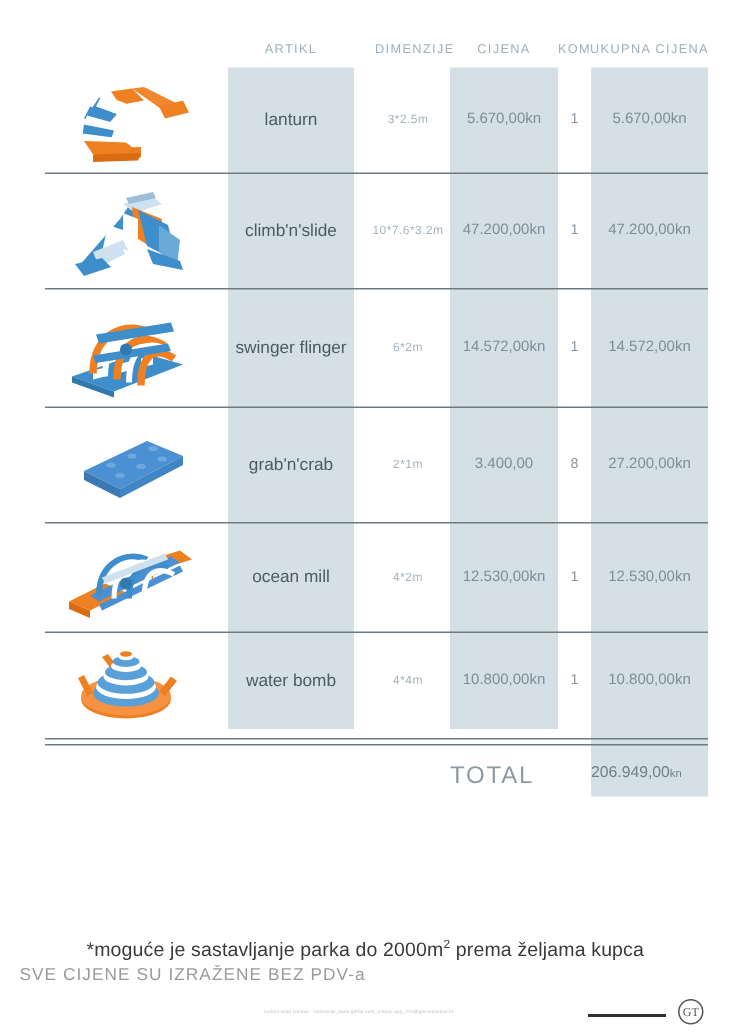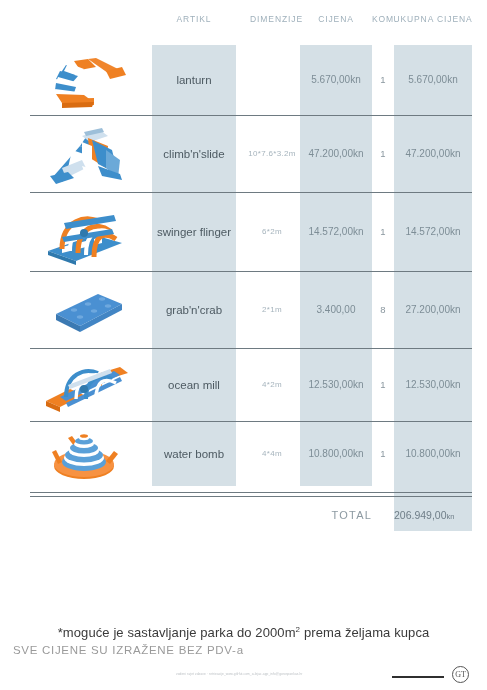--- a/index.html
+++ b/index.html
@@ -11,21 +11,21 @@
   }
   .page { position: relative; width: 487px; height: 690px; background:#fff; }
 
   
   .band { position: absolute; background: #d5e0e6; z-index: 0; }
   .band-artikl  { left: 152px; width: 84px; }
   .band-cijena  { left: 300px; width: 72px; }
   .band-ukupna  { left: 394px; width: 78px; }
 
   
-  .hdr { position: absolute; top: 14px; left: 0; width: 429px; height: 16px; z-index: 3; }
+  .hdr { position: absolute; top: 27px; left: 0; width: 429px; height: 16px; z-index: 3; }
   .hdr span {
     position: absolute; top: 0;
     font-size: 8.5px; letter-spacing: 0.9px;
     color: #9fb0bb; white-space: nowrap;
     font-family: "Liberation Sans", sans-serif;
   }
   .h-artikl { left: 152px; width: 84px; text-align: center; }
   .h-dim    { left: 243px; width: 60px; text-align: right; }
   .h-cij    { left: 300px; width: 72px; text-align: center; }
   .h-kom    { left: 372px; width: 24px; text-align: center; }
@@ -47,22 +47,22 @@
   .c-dim   { left: 243px; width: 58px; font-size: 8px; color: #a6b4bd; letter-spacing: .3px; }
   .c-cij   { left: 300px; width: 72px; font-size: 10px; color: #7d8d96; }
   .c-kom   { left: 372px; width: 22px; font-size: 9.5px; color: #8a979f; }
   .c-uk    { left: 394px; width: 78px; font-size: 10px; color: #7d8d96; }
 
   
   .total-rules { position: absolute; left: 30px; width: 442px; z-index: 5; }
   .total-rules i { display: block; height: 1px; background: #6e7a81; }
   .total-rules i + i { margin-top: 3px; }
   .total-label {
-    position: absolute; left: 300px; width: 72px; text-align: right;
-    font-size: 11px; letter-spacing: 1.2px; color: #8d9aa2; z-index: 5;
+    position: absolute; left: 300px; width: 72px; text-align: left;
+    font-size: 16px; letter-spacing: 1.2px; color: #8d9aa2; z-index: 5;
   }
   .total-value {
     position: absolute; left: 394px; width: 78px; text-align: left;
     font-size: 10.5px; color: #6f7e88; z-index: 5;
   }
   .total-value sub { font-size: 7.5px; vertical-align: baseline; }
 
   
   .foot1 {
     position: absolute; left: 0; width: 487px; top: 625px;
@@ -119,20 +119,21 @@
           <polygon points="36,32 54,37 50,43 33,40" fill="#ffffff"></polygon>
           <polygon points="34,38 54,42 52,48 33,45" fill="#3d8ecb"></polygon>
           <polygon points="33,44 56,47 56,52 34,50" fill="#ffffff"></polygon>
           <polygon points="34,49 62,50 70,56 40,58" fill="#ef8022"></polygon>
           <polygon points="40,54 72,53 72,60 42,62" fill="#ef8022"></polygon>
           <polygon points="40,58 72,57 70,62 40,63" fill="#d96c12"></polygon>
         </g>
       </svg>
     </div>
     <div class="cell c-name">lanturn</div>
+    <div class="cell c-dim">3*2.5m</div>
     <div class="cell c-cij">5.670,00kn</div>
     <div class="cell c-kom">1</div>
     <div class="cell c-uk">5.670,00kn</div>
   </div>
   <div class="rule" style="top:115px;"></div>
 
   <div class="row" style="top:116px;height:76px;">
     <div class="cell c-img">
       <svg class="thumb" viewBox="0 0 118 76">
         <polygon points="30,62 58,30 66,34 40,66" fill="#3d8ecb"></polygon>

